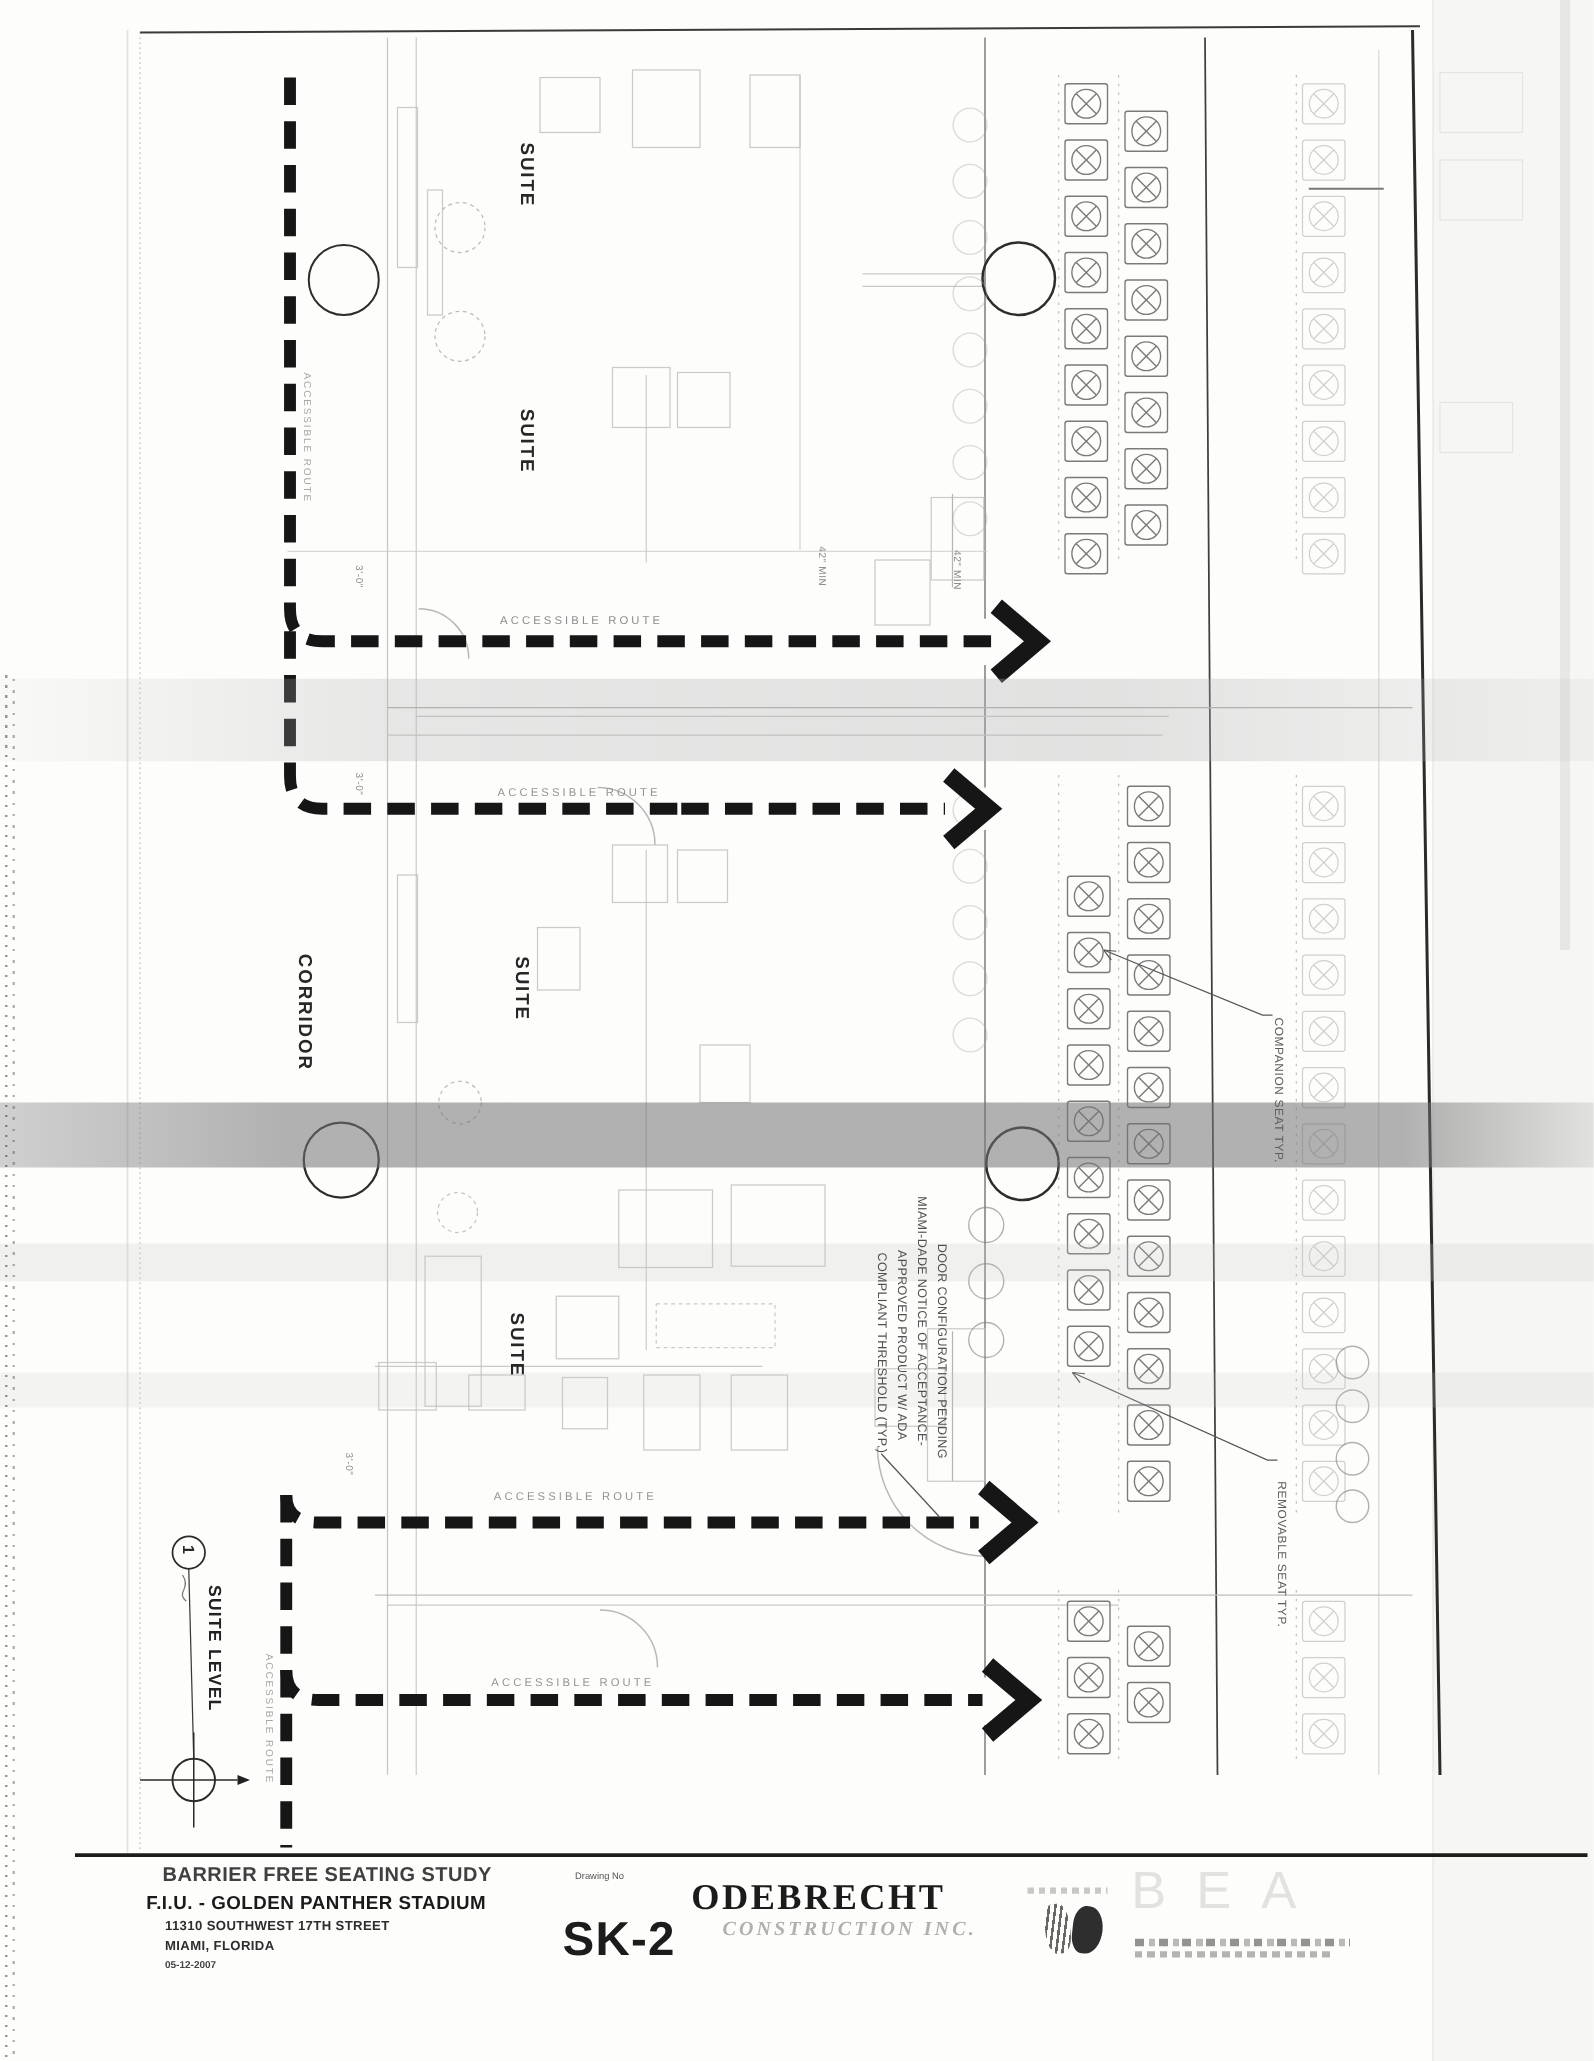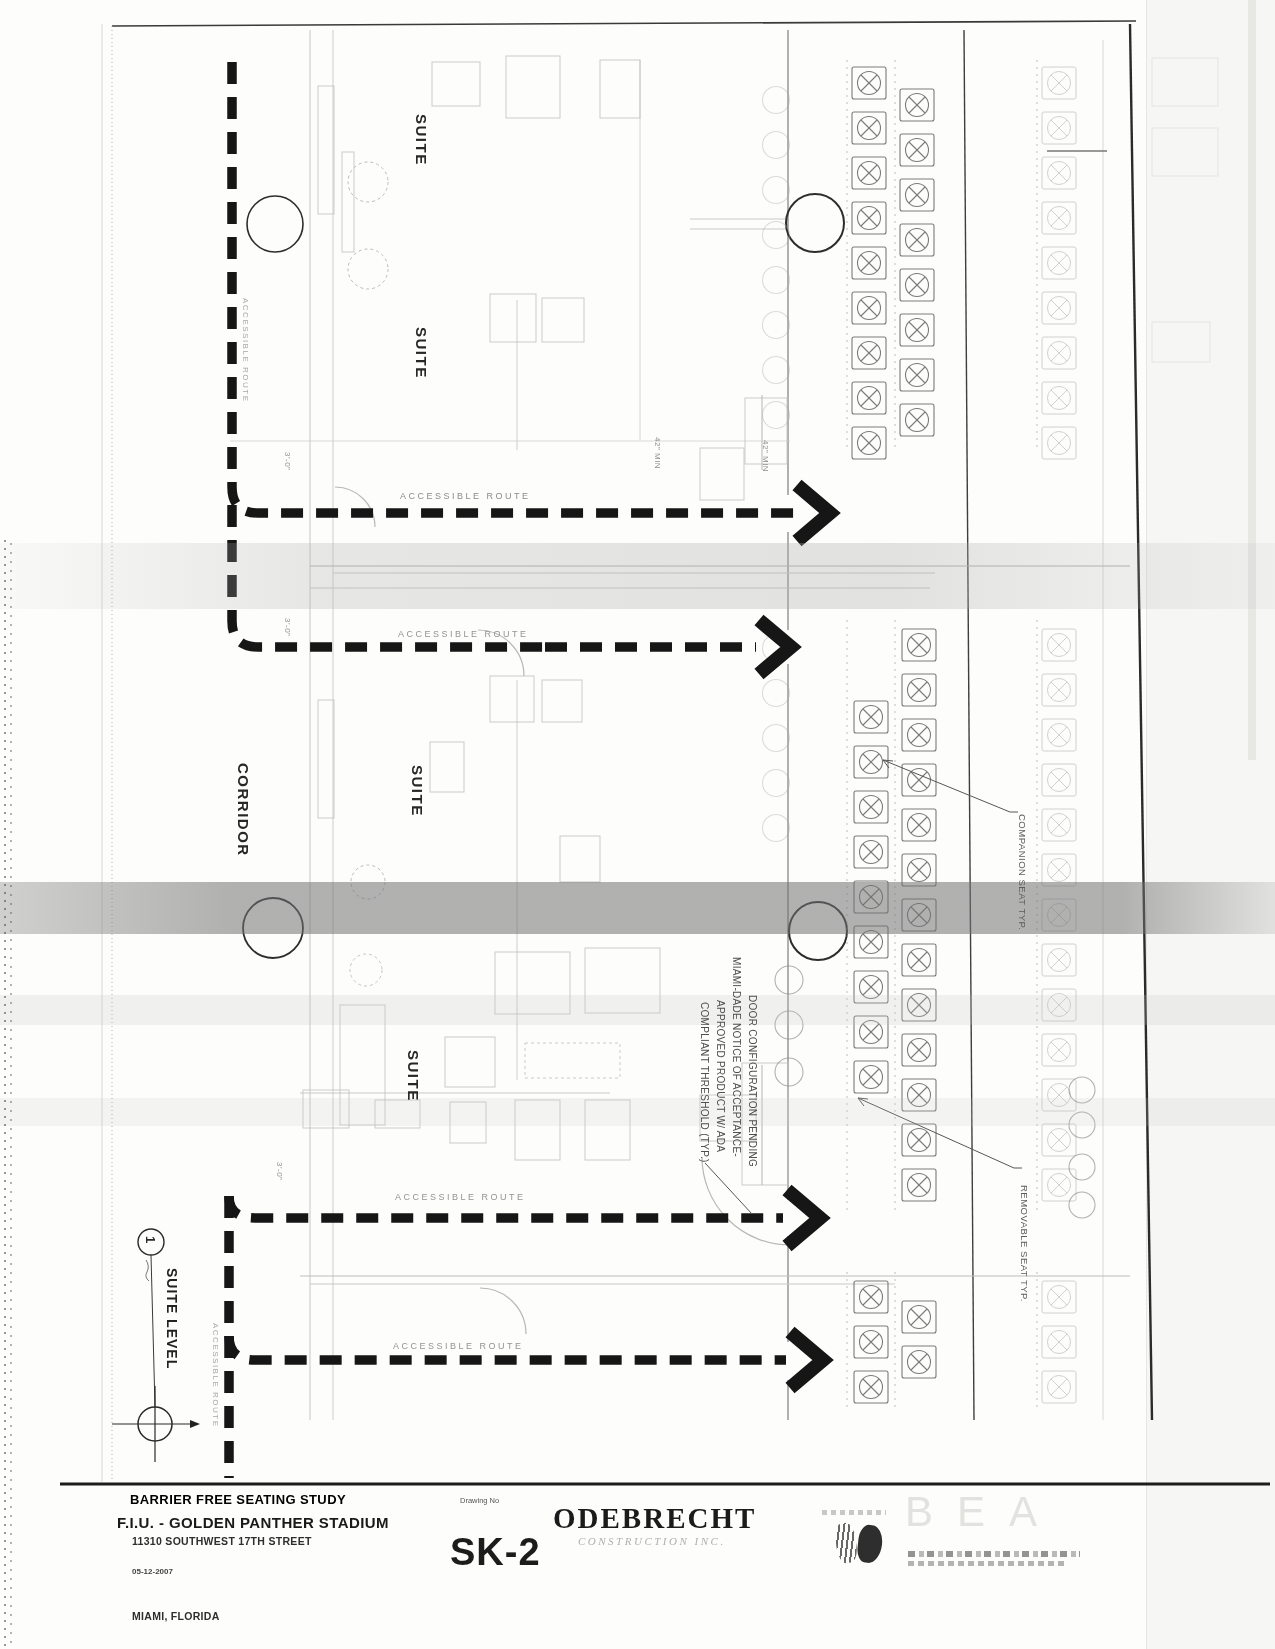--- a/index.html
+++ b/index.html
@@ -12,30 +12,30 @@
   .room-label{font-size:15px;font-weight:700;letter-spacing:1.5px;color:#272727;}
   .note-label{font-size:9.5px;letter-spacing:.5px;color:#5d5d5d;}
   .door-note{font-size:10px;letter-spacing:.3px;color:#4f4f4f;}
   .dim-label{font-size:8px;color:#8f8f8f;letter-spacing:.5px;}
   .route-vlabel{font-size:8px;color:#a8a8a8;letter-spacing:1.5px;}
   .rlabel{position:absolute;font-size:9px;letter-spacing:2.5px;color:#939393;
     white-space:nowrap;}
   
   .band{position:absolute;left:0;width:1275px;pointer-events:none;}
   
-  .tb-title{font-size:13px;font-weight:700;letter-spacing:.4px;color:#000000;}
+  .tb-title{font-size:16px;font-weight:700;letter-spacing:.4px;color:#404040;}
   .tb-sub{font-size:15px;font-weight:700;letter-spacing:.4px;color:#1a1a1a;}
   .tb-addr{font-size:10.5px;font-weight:700;color:#2e2e2e;letter-spacing:.3px;}
   .tb-date{font-size:8px;font-weight:700;color:#444;}
   .tb-dnlabel{font-size:7.5px;color:#555;}
   .tb-dn{font-size:38px;font-weight:600;color:#1c1c1c;letter-spacing:1px;}
   .tb-logo{font-family:"Liberation Serif",serif;font-size:29px;font-weight:700;
     letter-spacing:2px;color:#1b1b1b;}
   .tb-logo-sub{font-family:"Liberation Serif",serif;font-style:italic;
-    font-size:11px;letter-spacing:2.5px;color:#b2b0aa;}
+    font-size:16px;letter-spacing:2.5px;color:#b2b0aa;font-weight:bold;}
   .tb-stamp{font-size:42px;font-weight:400;letter-spacing:24px;color:#e2e2df;}
   .ttext{position:absolute;pointer-events:none;}
 </style>
 </head>
 <body>
 
 <div class="page">
 
   <div class="abs" style="left:1146px;top:0;width:129px;height:1649px;background:#f6f6f4;border-left:1px solid #e6e6e3;"></div>
   <div class="abs" style="left:1248px;top:0;width:8px;height:760px;background:rgba(212,212,209,.45);"></div>
@@ -326,21 +326,21 @@
   <div class="vtext dim-label" style="left:770px;top:440px;">42" MIN</div>
   <div class="vtext dim-label" style="left:662px;top:437px;">42" MIN</div>
 
   <div class="vtext" style="left:158px;top:1236px;font-size:13px;font-weight:700;">1</div>
   <div class="vtext" style="left:180px;top:1268px;font-size:14px;font-weight:700;letter-spacing:1px;color:#222;">SUITE LEVEL</div>
 
   <div>
     <div class="abs tb-title" style="left:130px;top:1492px;">BARRIER FREE SEATING STUDY</div>
     <div class="abs tb-sub" style="left:117px;top:1514px;">F.I.U. - GOLDEN PANTHER STADIUM</div>
     <div class="abs tb-addr" style="left:132px;top:1535px;">11310 SOUTHWEST 17TH STREET</div>
-    <div class="abs tb-addr" style="left:132px;top:1610px;">MIAMI, FLORIDA</div>
+    <div class="abs tb-addr" style="left:132px;top:1551px;">MIAMI, FLORIDA</div>
     <div class="abs tb-date" style="left:132px;top:1567px;">05-12-2007</div>
     <div class="abs tb-dnlabel" style="left:460px;top:1496px;">Drawing No</div>
     <div class="abs tb-dn" style="left:450px;top:1531px;">SK-2</div>
     <div class="abs tb-logo" style="left:553px;top:1502px;">ODEBRECHT</div>
     <div class="abs tb-logo-sub" style="left:578px;top:1535px;">CONSTRUCTION INC.</div>
     <div class="abs tb-stamp" style="left:905px;top:1488px;">BEA</div>
 
     <div class="abs ttext" style="left:836px;top:1523px;width:20px;height:40px;border-radius:40%;transform:rotate(-8deg);background:repeating-linear-gradient(105deg,rgba(40,40,40,.7) 0 2px,transparent 2px 5px);"></div>
     <div class="abs ttext" style="left:858px;top:1525px;width:24px;height:38px;background:#2e2e2e;border-radius:46% 54% 58% 42%;transform:rotate(6deg);"></div>
     <div class="abs ttext" style="left:822px;top:1510px;width:64px;height:5px;background:repeating-linear-gradient(90deg,rgba(120,120,120,.4) 0 5px,transparent 5px 9px);"></div>

